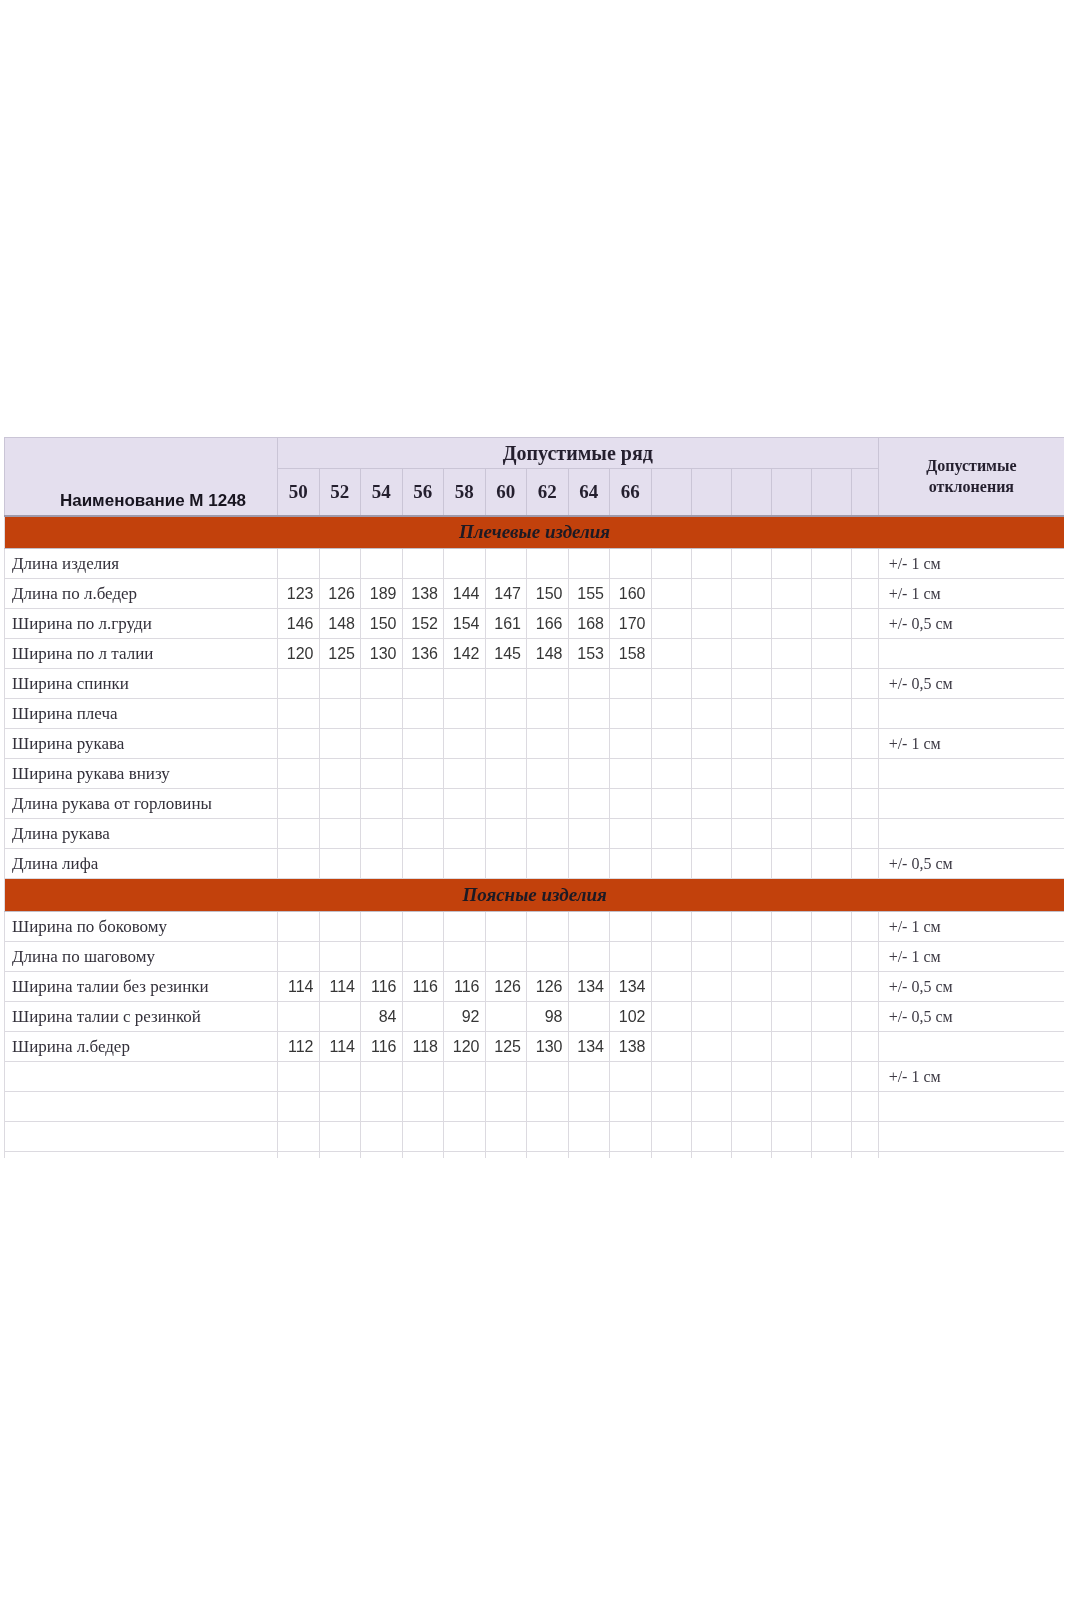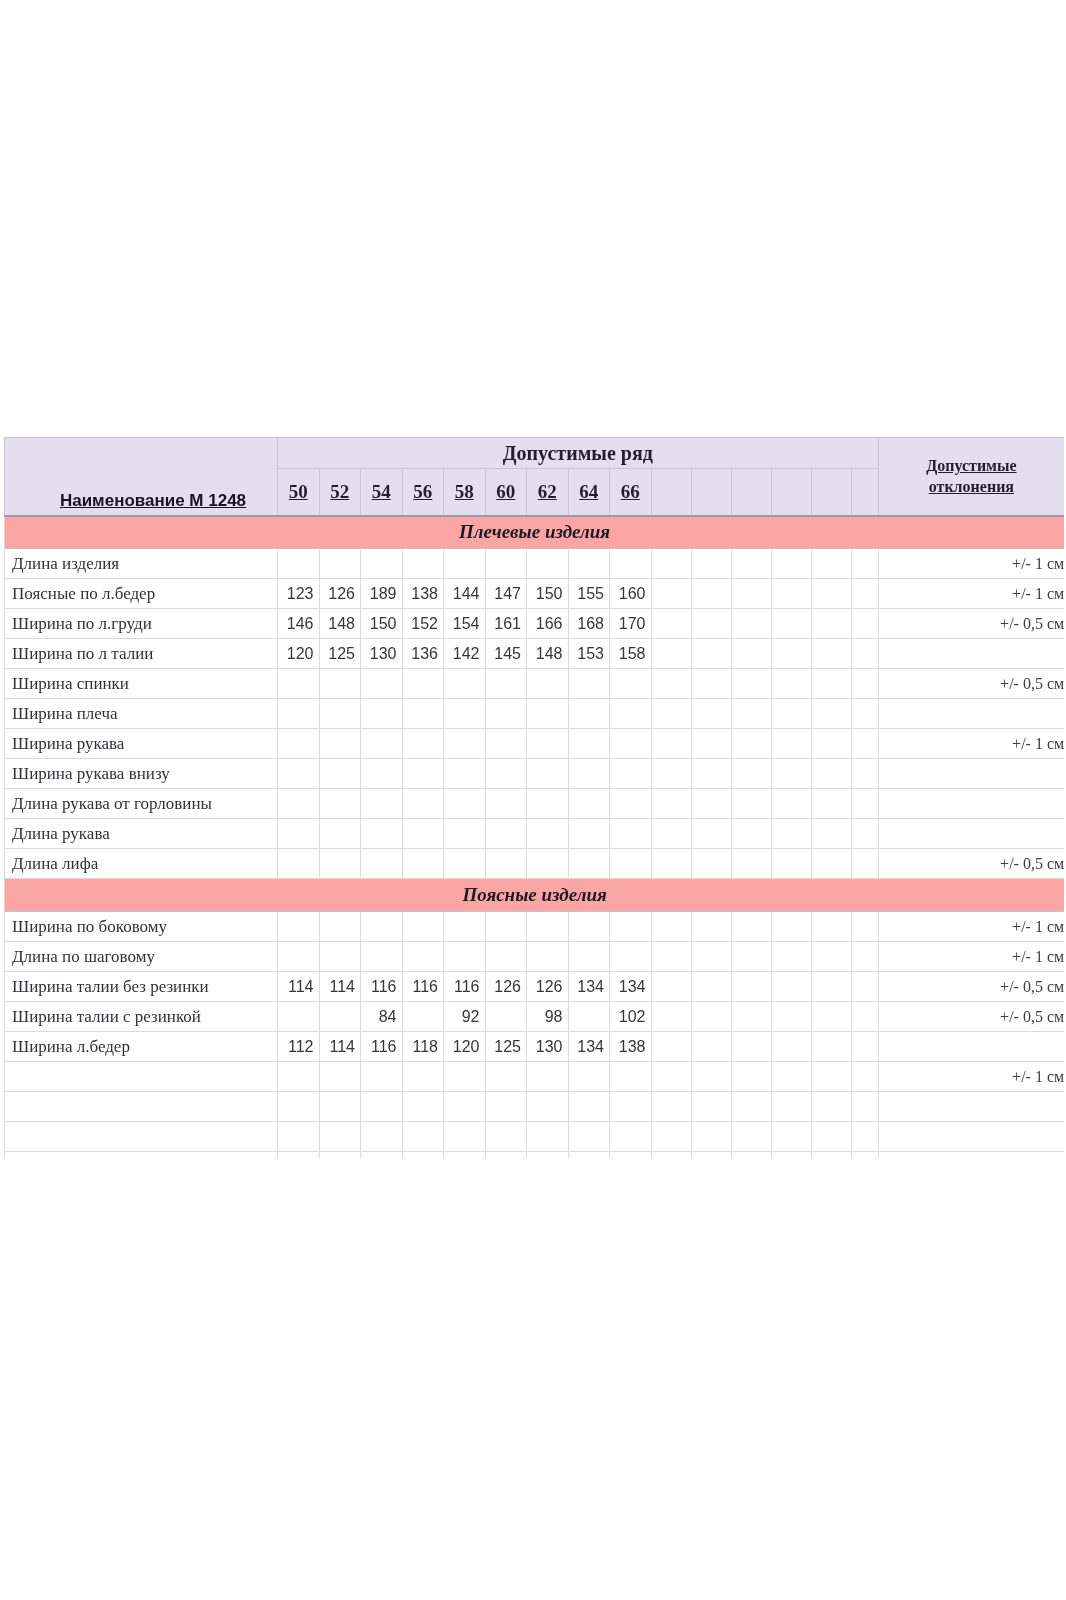--- a/index.html
+++ b/index.html
@@ -53,55 +53,55 @@
     color:#241f2e;
     text-align:center;
     vertical-align:middle;
   }
   th.tol-head {
     font:700 16px/1.35 "Liberation Serif", serif;
     color:#241f2e;
     text-align:center;
     vertical-align:middle;
   }
-  tr.h2 th, th.name-cell, th.tol-head { border-bottom:2px solid #9f9aab;text-decoration:underline; }
+  tr.h2 th, th.name-cell, th.tol-head { border-bottom:2px solid #9f9aab; }
   
   tbody td {
     border:1px solid #dcdae0;
     padding:0;
     overflow:hidden;
     white-space:nowrap;
     vertical-align:middle;
   }
   tr.section-row { height:33px; }
   tr.section-row td {
     font:italic 700 19px "Liberation Serif", serif;
     color:#1d1a24;
     text-align:center;
     border-top:1px solid #c2bfc9;
     border-bottom:1px solid #c2bfc9;
-    background:#fca5a5;
+    background:#c2410c;
   }
   tr.data-row { height:30px;padding-left:44px; }
   td.label-cell {
     font:400 17px "Liberation Serif", serif;
     color:#33303a;
     text-align:left;
     padding-left:7px;
   }
   td.value-cell {
     font:400 16px "Liberation Sans", sans-serif;
     color:#363636;
     text-align:right;
     padding-right:5px;
   }
   td.tol-cell {
     font:400 16px "Liberation Serif", serif;
     color:#3d3a44;
-    text-align:right;
+    text-align:left;
     padding-left:10px;
     border-left:1px solid #b7b3bf;
     margin-top:32px;
   }
 </style>
 </head>
 <body>
 
 <div class="page">
   <div class="table-wrap">
@@ -169,21 +169,21 @@
             <td class="value-cell"></td>
             <td class="value-cell"></td>
             <td class="value-cell"></td>
             <td class="value-cell"></td>
             <td class="value-cell"></td>
             <td class="value-cell"></td>
             <td class="value-cell"></td>
             <td class="tol-cell">+/- 1 см</td>
           </tr>
           <tr class="data-row">
-            <td class="label-cell">Поясные по л.бедер</td>
+            <td class="label-cell">Длина по л.бедер</td>
             <td class="value-cell">123</td>
             <td class="value-cell">126</td>
             <td class="value-cell">189</td>
             <td class="value-cell">138</td>
             <td class="value-cell">144</td>
             <td class="value-cell">147</td>
             <td class="value-cell">150</td>
             <td class="value-cell">155</td>
             <td class="value-cell">160</td>
             <td class="value-cell"></td>

